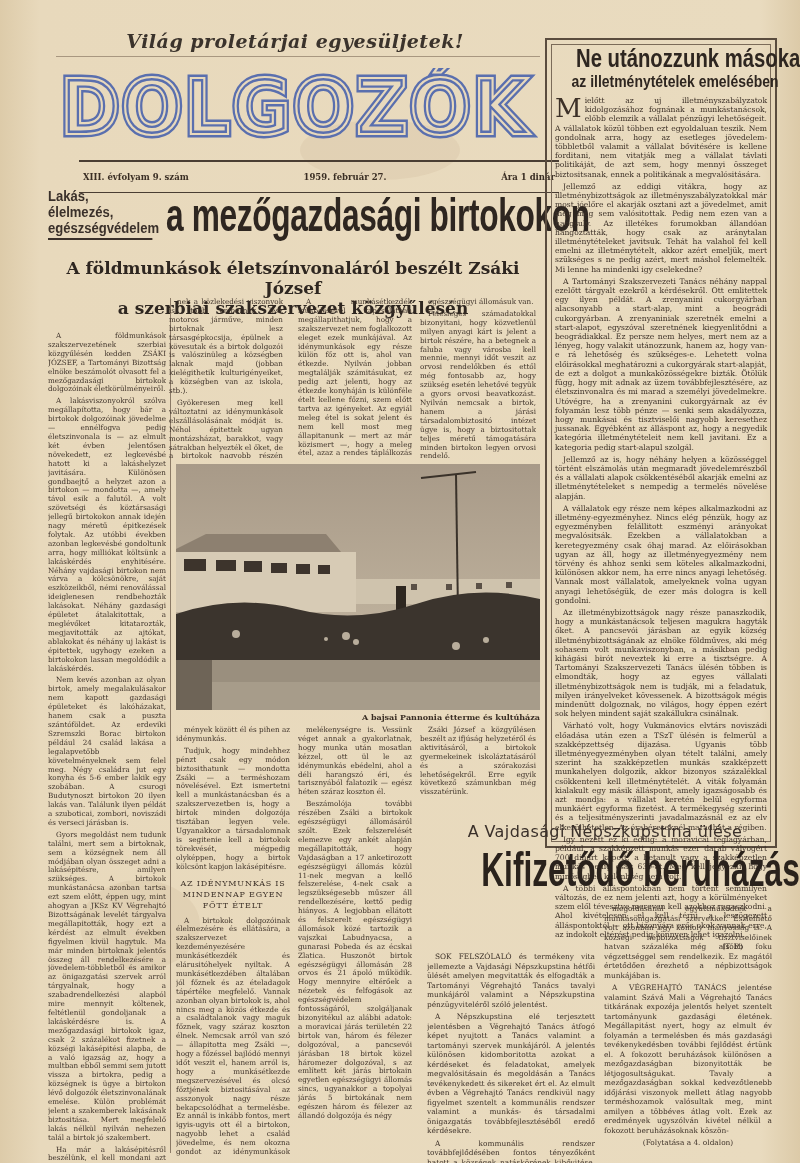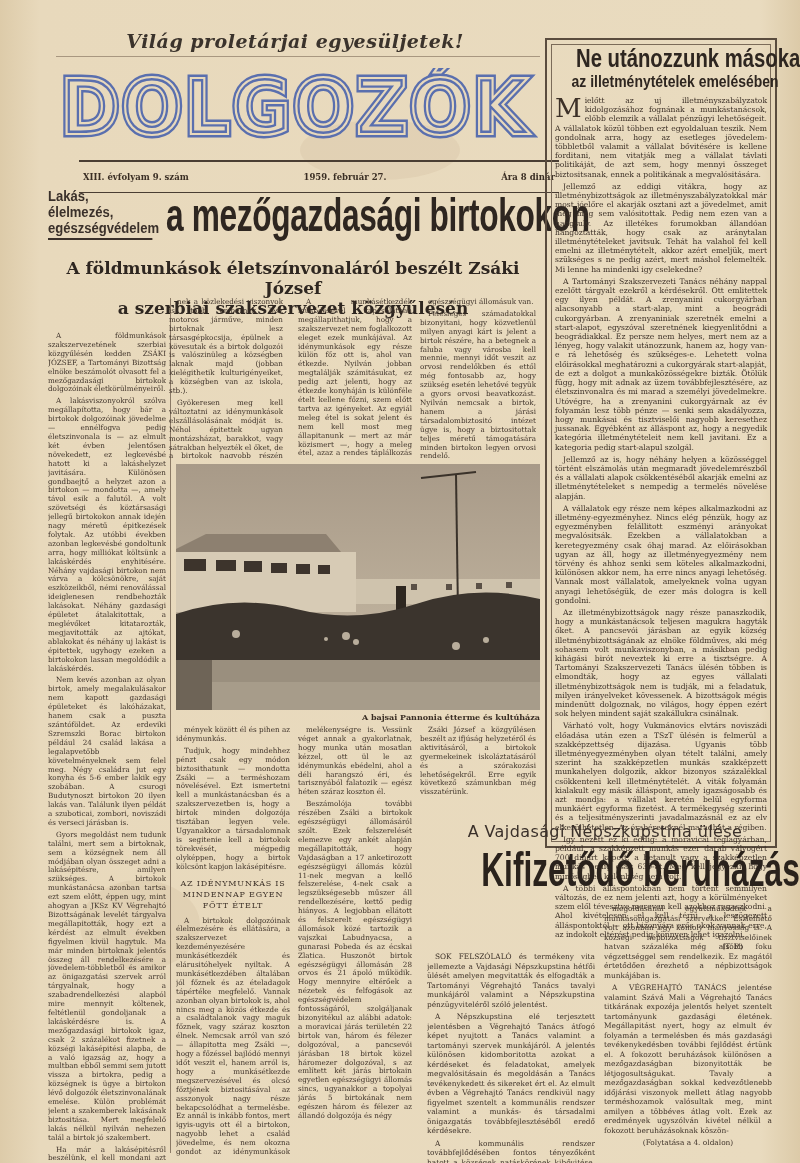--- a/index.html
+++ b/index.html
@@ -54,21 +54,21 @@
   <div class="abs masthead">
     <svg viewBox="0 0 490 78" preserveAspectRatio="none">
       <text x="245" y="66" text-anchor="middle" font-family="DejaVu Sans, sans-serif" font-weight="bold" font-size="76" fill="none" stroke="#5a6fae" stroke-width="7" letter-spacing="2" textLength="470" lengthAdjust="spacingAndGlyphs">DOLGOZÓK</text>
       <text x="245" y="66" text-anchor="middle" font-family="DejaVu Sans, sans-serif" font-weight="bold" font-size="76" fill="none" stroke="#e8d9bc" stroke-width="2.2" letter-spacing="2" textLength="470" lengthAdjust="spacingAndGlyphs">DOLGOZÓK</text>
     </svg>
   </div>
 
   <div class="abs issue-bar">
     <span>XIII. évfolyam 9. szám</span>
     <span>1959. február 27.</span>
-    <span>Ára 8 dinár</span>
+    <span>Ára 1 dinár</span>
   </div>
 
   <div class="abs kicker">
     <div>Lakás,</div>
     <div>élelmezés,</div>
     <div>egészségvédelem</div>
   </div>
   <div class="abs main-head">a mezőgazdasági birtokokon</div>
   <div class="abs sub-head">
     <div>A földmunkások életszínvonaláról beszélt Zsáki József</div>

